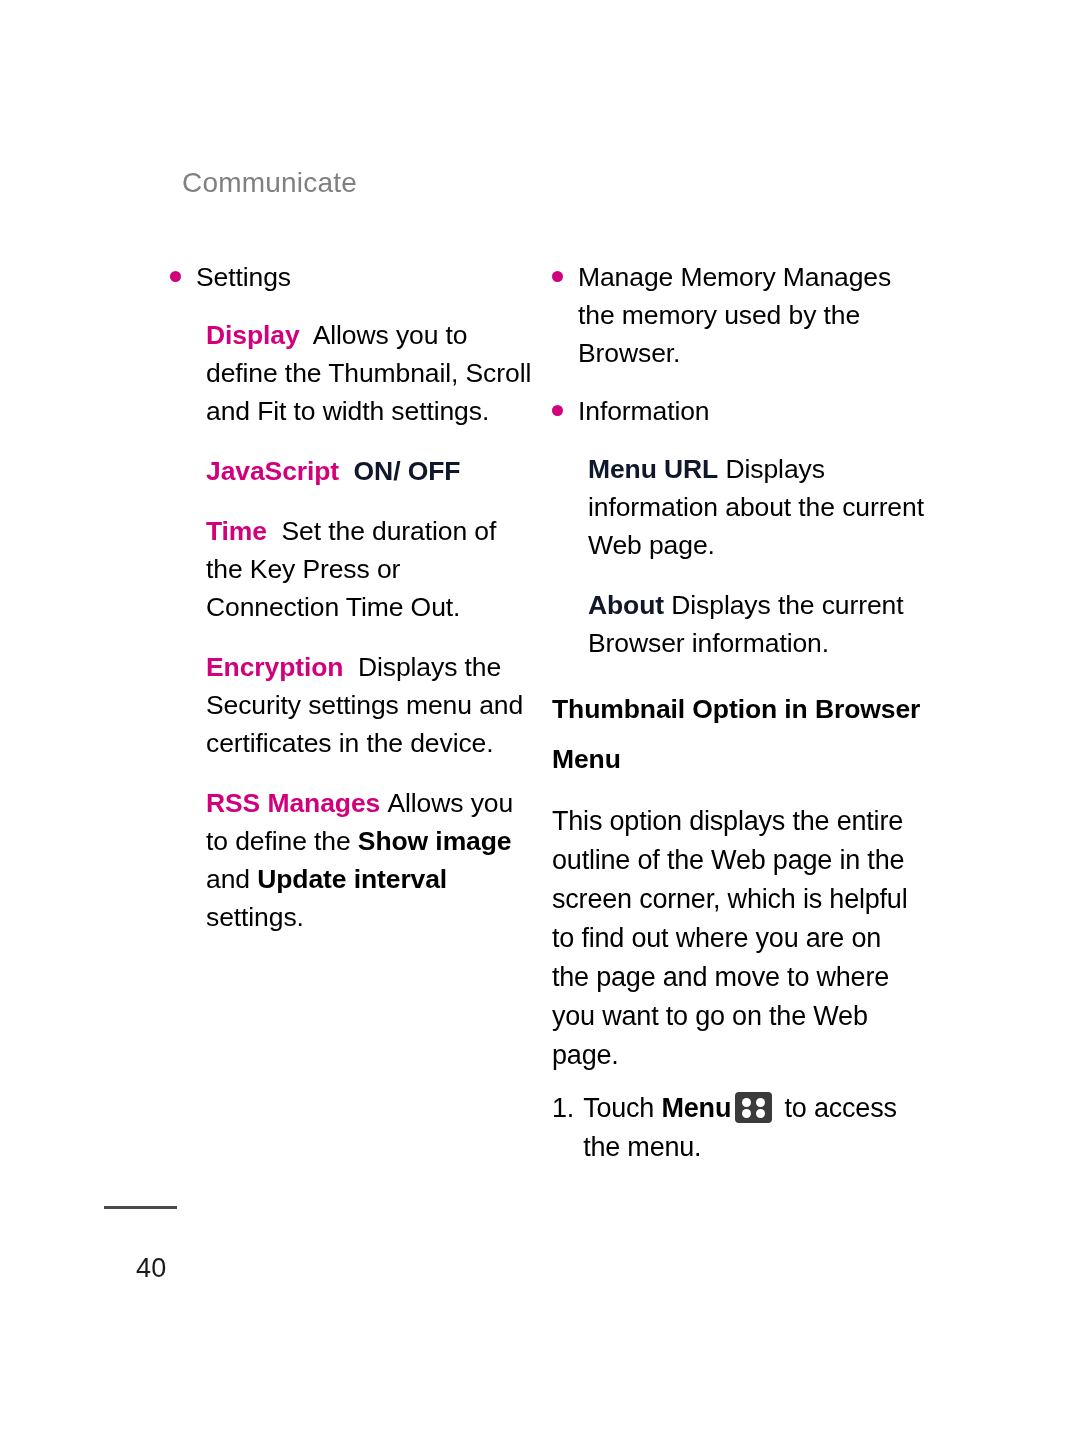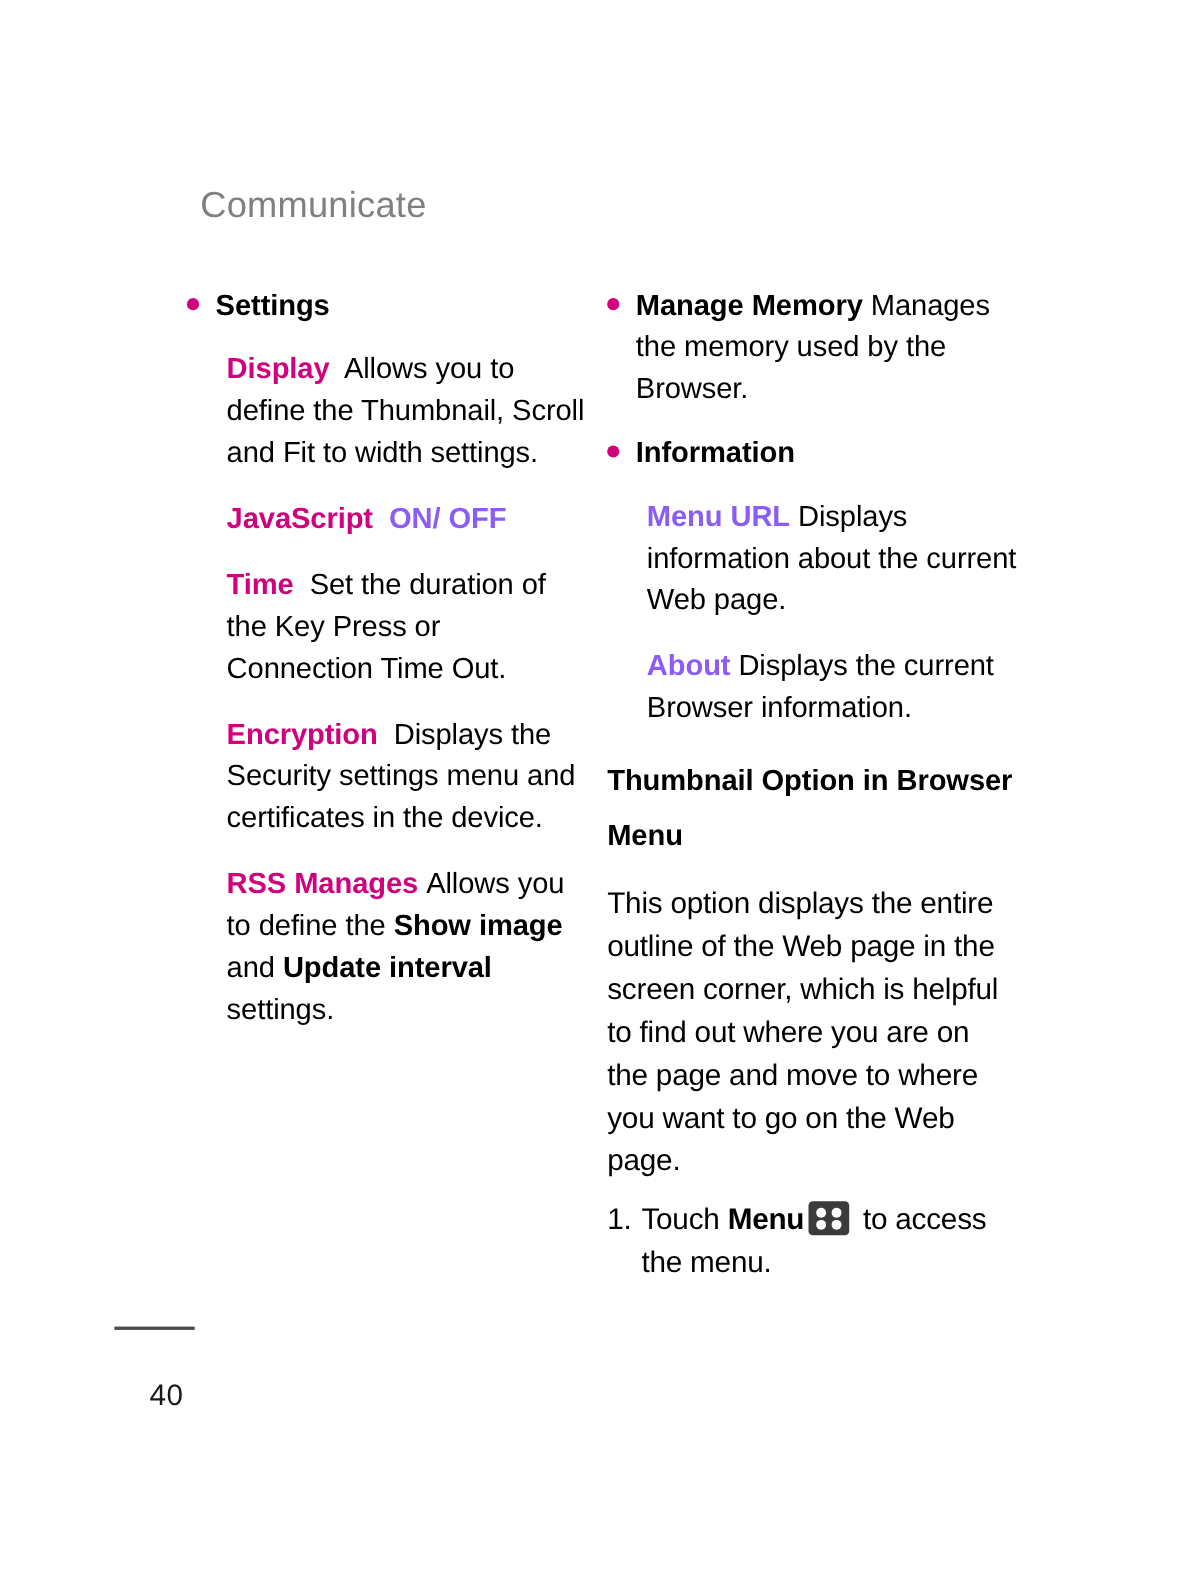--- a/index.html
+++ b/index.html
@@ -22,21 +22,21 @@
     left: 0; top: 0;
     width: 1080px;
     height: 1430px;
   }
 
   
   .chapter-title {
     position: absolute;
     left: 182px;
     top: 168px;
-    font-size: 33px;
+    font-size: 28px;
     font-weight: 400;
     color: #808080;
     letter-spacing: 0.2px;
     line-height: 1.1;
   }
 
   
   .col {
     position: absolute;
     top: 258px;
@@ -60,39 +60,39 @@
     margin-top: 13px;
     margin-right: 15px;
   }
   .bullet-text {
     font-size: 26.5px;
     line-height: 38px;
     font-weight: 400;
     letter-spacing: -0.1px;
   }
   .bullet-text .lead {
-    font-weight: 700;
+    font-weight: 400;
   }
 
   
   .para {
     font-size: 26.5px;
     line-height: 38px;
     letter-spacing: -0.1px;
     margin: 0 0 22px 0;
     padding-left: 36px;
     text-align: left;
   }
 
   .term {
     color: #d1007d;
     font-weight: 700;
   }
   .term-black {
-    color: #8b5cf6;
+    color: #0f172a;
     font-weight: 700;
     text-align: right;
   }
   .bold-inline { font-weight: 700; }
 
   
   .section-head {
     font-size: 26.5px;
     line-height: 50px;
     font-weight: 700;

